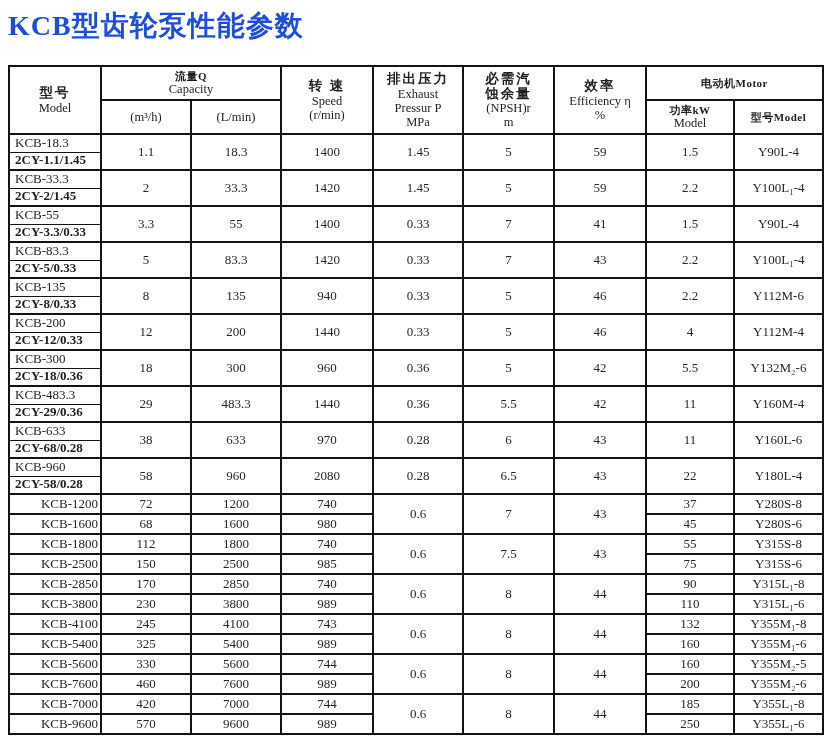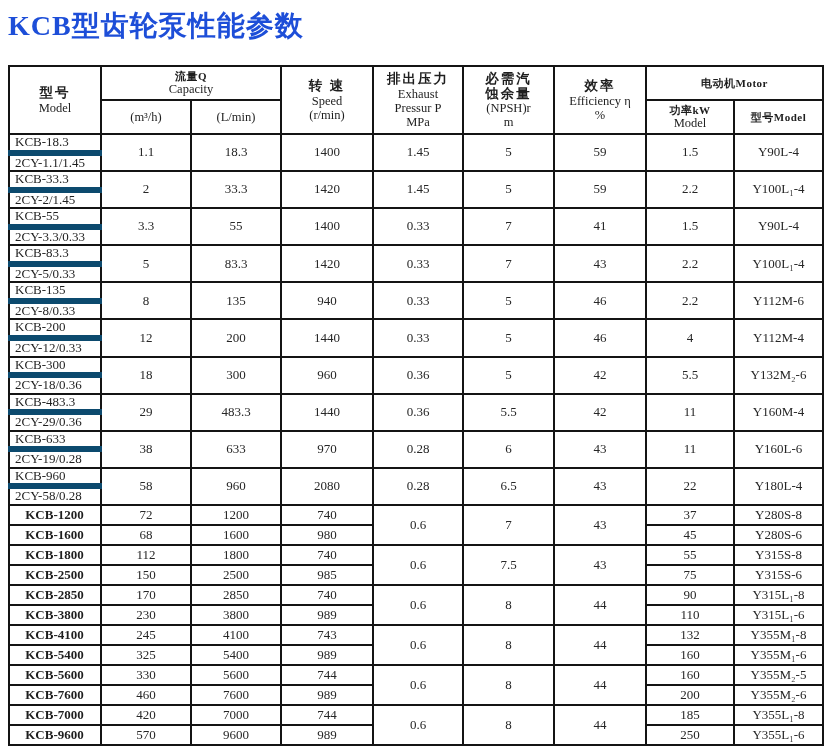--- a/index.html
+++ b/index.html
@@ -61,27 +61,26 @@
     letter-spacing: 0;
   }
   
   .secA tr { height: 18px; }
   .secA td.model-cell {
     text-align: left;
     padding-left: 5px;
     font-size: 13px;
   }
   .secA td.model-top    { border-bottom: 1px solid #141414; }
-  .secA td.model-bottom { border-top: 6px solid #0c4a6e; }
+  .secA td.model-bottom { border-top: 1px solid #0c4a6e; font-weight: bold; }
   
   .secB tr { height: 20px; }
   .secB td.model-cell {
-    text-align: center;
+    text-align: right;
     padding-left: 1px;
-    font-weight: bold;
   }
   .num { color: #262626; }
 </style>
 </head>
 <body>
 
 <div class="page">
 
   <h1 class="page-title">KCB型齿轮泵性能参数</h1>
 
@@ -267,21 +266,21 @@
           <td class="num" rowspan="2">38</td>
           <td class="num" rowspan="2">633</td>
           <td class="num" rowspan="2">970</td>
           <td class="num" rowspan="2">0.28</td>
           <td class="num" rowspan="2">6</td>
           <td class="num" rowspan="2">43</td>
           <td class="num" rowspan="2">11</td>
           <td class="num" rowspan="2">Y160L-6</td>
         </tr>
         <tr>
-          <td class="model-cell model-bottom">2CY-19/0.28</td>
+          <td class="model-cell model-bottom">2CY-68/0.28</td>
         </tr>
         <tr>
           <td class="model-cell model-top">KCB-960</td>
           <td class="num" rowspan="2">58</td>
           <td class="num" rowspan="2">960</td>
           <td class="num" rowspan="2">2080</td>
           <td class="num" rowspan="2">0.28</td>
           <td class="num" rowspan="2">6.5</td>
           <td class="num" rowspan="2">43</td>
           <td class="num" rowspan="2">22</td>

